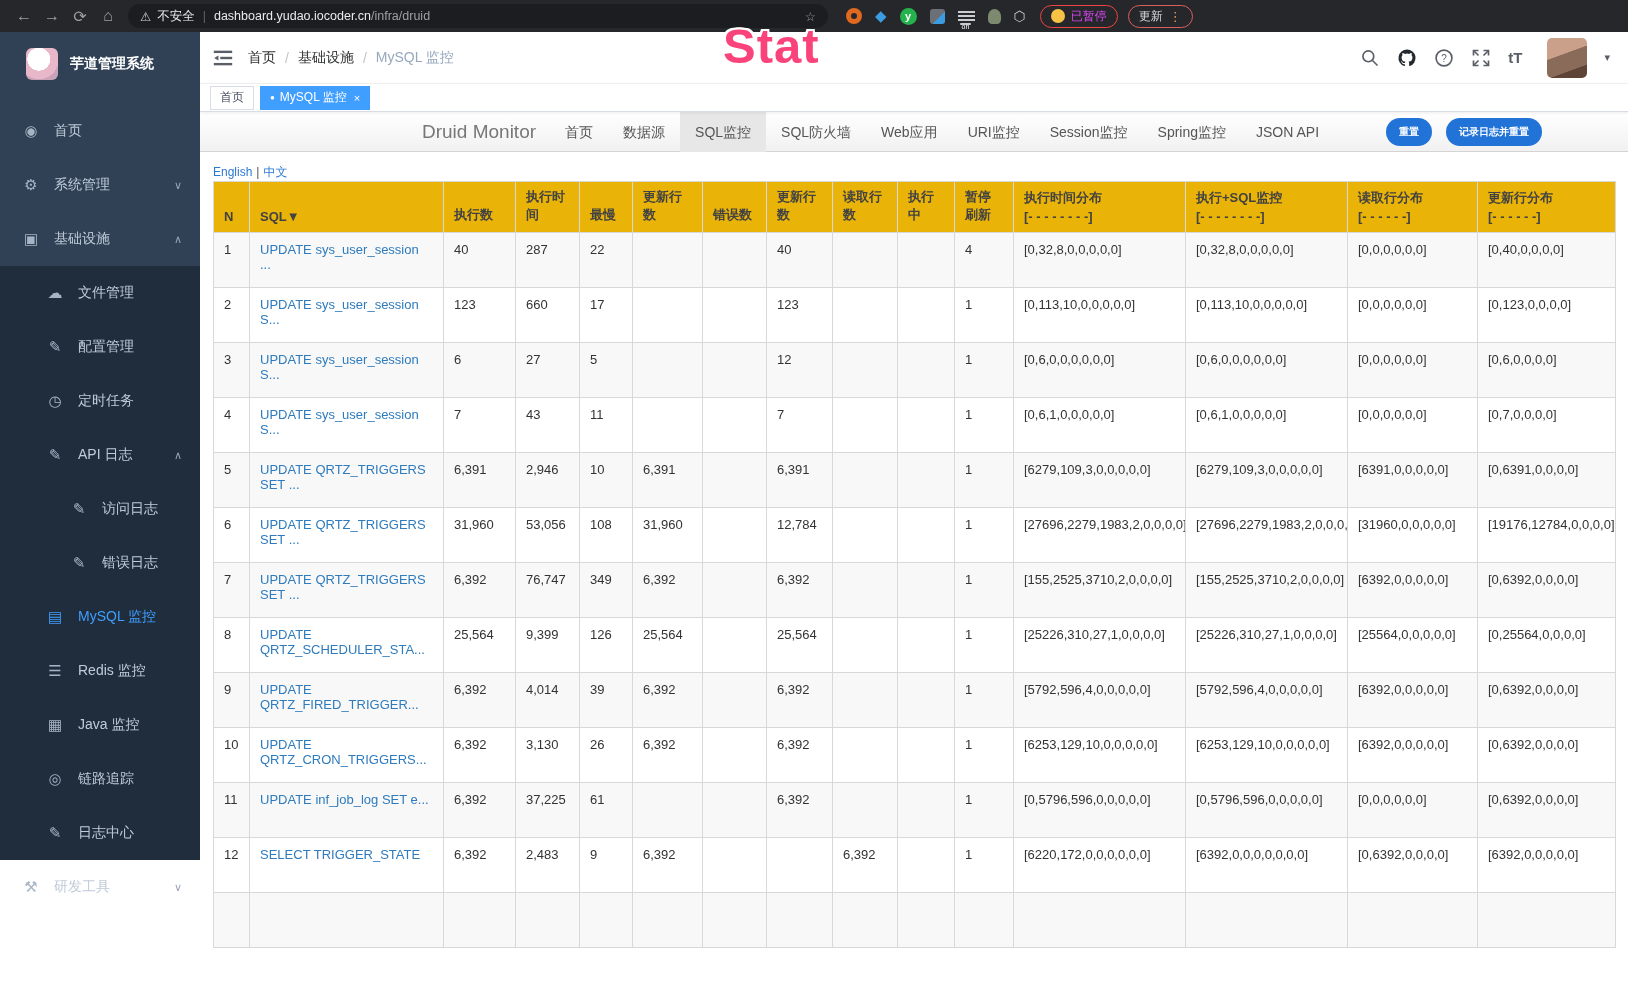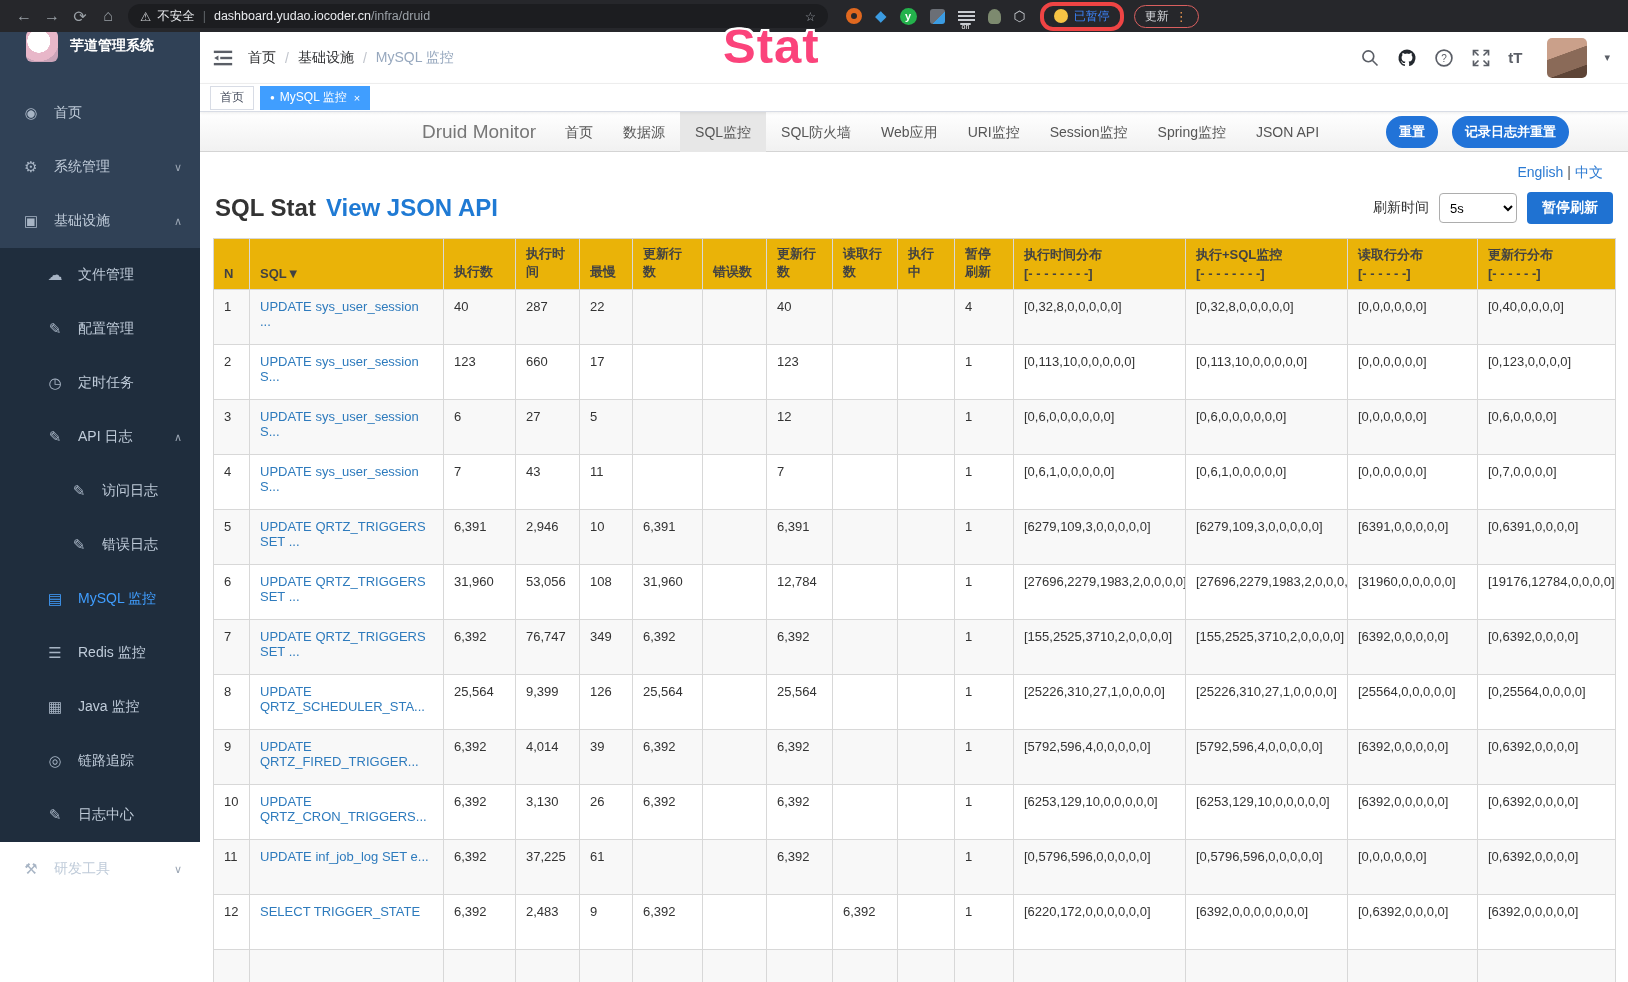--- a/index.html
+++ b/index.html
@@ -22,32 +22,32 @@
   .ycirc { width:17px; height:17px; background:#24b24c; border-radius:50%; color:#fff; font-size:11px;
     font-weight:bold; text-align:center; line-height:17px; }
   .sq-ext { width:15px; height:15px; background:linear-gradient(135deg,#6b6f76 60%,#3b9ce2 60%); border-radius:3px; }
   .list-ext { position:relative; width:17px; height:14px; }
   .list-ext i { display:block; height:2px; background:#c9ccd1; margin:2px 0; }
   .on-badge { position:absolute; bottom:-4px; left:2px; background:#1aa043; color:#fff; font-size:7px;
     font-style:normal; padding:0 2px; border-radius:2px; height:auto; }
   .lamp { width:13px; height:15px; background:#7d8a6f; border-radius:50% 50% 30% 30%; }
   .puzzle { color:#c9ccd1; font-size:14px; }
   .pill { display:flex; align-items:center; gap:6px; border-radius:13px; padding:2px 10px; font-size:12px; }
-  .paused-pill { border:4px solid #ef4444; color:#3b82f6; margin-left:14px; }
+  .paused-pill { border:1px solid #ef4444; color:#d946ef; margin-left:14px; }
   .face { width:14px; height:14px; background:#f6c344; border-radius:50%; position:relative; }
   .update-pill { border:1px solid #d95f5f; color:#d6d9dd; margin-left:10px; }
   .update-pill .dots { color:#e8954f; font-size:13px; }
 
   
   .overlay-word { position:absolute; left:723px; top:18px; z-index:60; font-size:49px; font-weight:bold;
     color:#fb437b; letter-spacing:1px;
     text-shadow:-2px -2px 0 #fff,2px -2px 0 #fff,-2px 2px 0 #fff,2px 2px 0 #fff,0 -2px 0 #fff,0 2px 0 #fff,-2px 0 0 #fff,2px 0 0 #fff; }
 
   
-  .sidebar { position:absolute; left:0; top:14px; width:200px; height:754px; background:#304156; z-index:2; }
+  .sidebar { position:absolute; left:0; top:32px; width:200px; height:754px; background:#304156; z-index:2; }
   .logo-row { height:64px; display:flex; align-items:center; padding-left:26px; gap:12px; }
   .logo-img { width:32px; height:32px; border-radius:6px; background:radial-gradient(circle at 40% 35%,#fff 0 40%,#e8b7c9 41% 70%,#caa3b8 71%); }
   .logo-txt { color:#fff; font-size:14px; font-weight:bold; }
   .menu { padding-top:8px; }
   .m-item { position:relative; height:54px; display:flex; align-items:center; color:#bfcbd9; font-size:14px;
     cursor:pointer; }
   .m-item .ic { width:18px; text-align:center; margin-right:14px; font-size:15px; color:#a7b4c4; }
   .lvl1 { padding-left:22px; }
   .lvl2 { padding-left:46px; }
   .lvl3 { padding-left:70px; }
@@ -76,27 +76,27 @@
   .tag.active { background:#409eff; border-color:#409eff; color:#fff; }
   .tag .dot { font-size:8px; }
   .tag .close { font-size:11px; margin-left:2px; }
 
   
   .druid-nav { height:40px; background:linear-gradient(#ffffff,#f1f1f1); border-bottom:1px solid #d4d4d4;
     display:flex; align-items:center; }
   .brand { margin-left:208px; font-size:19px; color:#777; padding:0 14px; cursor:pointer; }
   .d-item { font-size:14px; color:#555; padding:0 15px; height:40px; line-height:40px; cursor:pointer; }
   .d-item.active { background:#e7e7e7; }
-  .d-btn { border:none; border-radius:16px; background:#2173d8; color:#fff; font-weight:bold; font-size:13px;
+  .d-btn { border:none; border-radius:16px; background:#2173d8; color:#fff; font-weight:bold; font-size:10px;
     padding:7px 13px; margin-left:14px; cursor:pointer; font-family:inherit; }
   .d-btn.first { margin-left:52px; }
 
   
   .content { padding:12px 13px 0 13px; }
-  .lang-row { text-align:right; font-size:14px; color:#2b7ad2; padding-right:12px; }
+  .lang-row { font-size:12px; color:#2b7ad2; padding-right:12px; }
   .lang-row a { color:#2b7ad2; text-decoration:none; cursor:pointer; }
   .lang-row .bar { color:#555; margin:0 4px; }
   .title-row { display:flex; align-items:center; margin:10px 2px 14px 2px; }
   .pg-title { font-size:24px; font-weight:bold; color:#333; }
   .pg-link { font-size:24px; font-weight:bold; color:#1f7ad4; margin-left:10px; text-decoration:none; cursor:pointer; }
   .refresh-zone { margin-left:auto; display:flex; align-items:center; gap:10px; }
   .refresh-lbl { font-size:14px; color:#333; }
   .refresh-sel { width:78px; height:30px; font-size:13px; font-family:inherit; border:1px solid #adadad;
     border-radius:4px; background:#fff; padding:0 6px; }
   .pause-btn { border:none; border-radius:4px; background:#1f72d2; color:#fff; font-weight:bold; font-size:14px;
@@ -289,29 +289,20 @@
         <span class="d-item">JSON API</span>
       </span>
     <button class="d-btn first">重置</button>
     <button class="d-btn">记录日志并重置</button>
   </div>
 
   <div class="content">
     <div class="lang-row">
       <a>English</a><span class="bar">|</span><a>中文</a>
     </div>
-    <div class="title-row">
-      <span class="pg-title">SQL Stat</span>
-      <a class="pg-link">View JSON API</a>
-      <span class="refresh-zone">
-        <span class="refresh-lbl">刷新时间</span>
-        <select class="refresh-sel" id="refresh-select"><option>5s</option></select>
-        <button class="pause-btn">暂停刷新</button>
-      </span>
-    </div>
 
     <table>
       <colgroup>
         <col style="width:36px">
           <col style="width:194px">
           <col style="width:72px">
           <col style="width:64px">
         <col style="width:53px">
           <col style="width:70px">
           <col style="width:64px">

